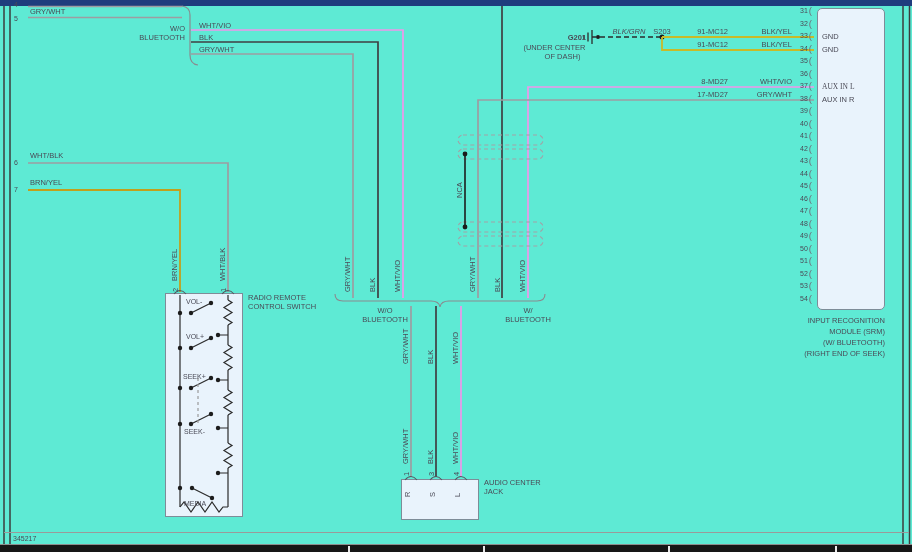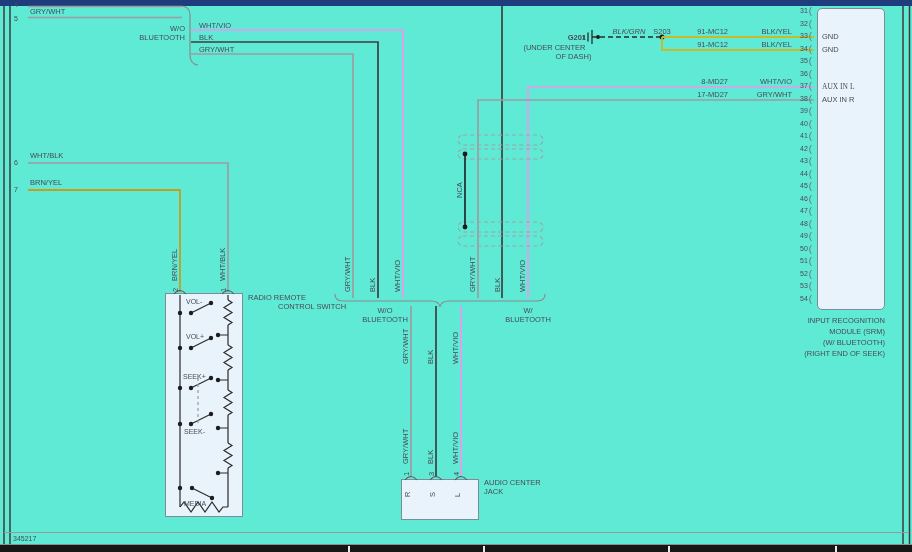--- a/index.html
+++ b/index.html
@@ -144,38 +144,38 @@
   <span class="lb" style="left:199px;top:22px;">WHT/VIO</span>
   <span class="lb" style="left:199px;top:34px;">BLK</span>
   <span class="lb" style="left:199px;top:46px;">GRY/WHT</span>
 
   <span class="lb num" style="left:14px;top:159px;">6</span>
   <span class="lb" style="left:30px;top:151.5px;">WHT/BLK</span>
   <span class="lb num" style="left:14px;top:186px;">7</span>
   <span class="lb" style="left:30px;top:178.5px;">BRN/YEL</span>
 
   <span class="lb" style="left:248px;top:294px;">RADIO REMOTE</span>
-  <span class="lb" style="left:248px;top:303px;margin-left:30px;">CONTROL SWITCH</span>
+  <span class="lb" style="left:248px;top:303px;">CONTROL SWITCH</span>
   <span class="lb" style="left:186px;top:298px;font-size:7px;">VOL-</span>
   <span class="lb" style="left:186px;top:333px;font-size:7px;">VOL+</span>
   <span class="lb" style="left:183px;top:373px;font-size:7px;">SEEK+</span>
   <span class="lb" style="left:184px;top:428px;font-size:7px;">SEEK-</span>
   <span class="lb" style="left:184px;top:500px;font-size:7px;">MEDIA</span>
 
   <span class="lb c" style="left:362px;top:307px;width:46px;">W/O</span>
   <span class="lb c" style="left:362px;top:315.5px;width:46px;">BLUETOOTH</span>
   <span class="lb c" style="left:505px;top:307px;width:46px;">W/</span>
   <span class="lb c" style="left:505px;top:315.5px;width:46px;">BLUETOOTH</span>
 
   <span class="lb" style="left:484px;top:479px;">AUDIO CENTER</span>
   <span class="lb" style="left:484px;top:488px;">JACK</span>
 
   <span class="lb r" style="left:556px;top:33.5px;width:30px;font-weight:bold;">G201</span>
   <span class="lb c" style="left:512px;top:44px;width:85px;">(UNDER CENTER</span>
-  <span class="lb c" style="left:531px;top:53px;width:85px;">OF DASH)</span>
+  <span class="lb c" style="left:520px;top:53px;width:85px;">OF DASH)</span>
   <span class="lb c" style="left:598px;top:28px;width:62px;font-style:italic;">BLK/GRN</span>
   <span class="lb c" style="left:645px;top:28px;width:34px;">S203</span>
 
   <span class="lb r" style="left:686px;top:28px;width:42px;">91-MC12</span>
   <span class="lb r" style="left:746px;top:28px;width:46px;">BLK/YEL</span>
   <span class="lb r" style="left:686px;top:41px;width:42px;">91-MC12</span>
   <span class="lb r" style="left:746px;top:41px;width:46px;">BLK/YEL</span>
   <span class="lb r" style="left:686px;top:78px;width:42px;">8-MD27</span>
   <span class="lb r" style="left:746px;top:78px;width:46px;">WHT/VIO</span>
   <span class="lb r" style="left:686px;top:91px;width:42px;">17-MD27</span>

